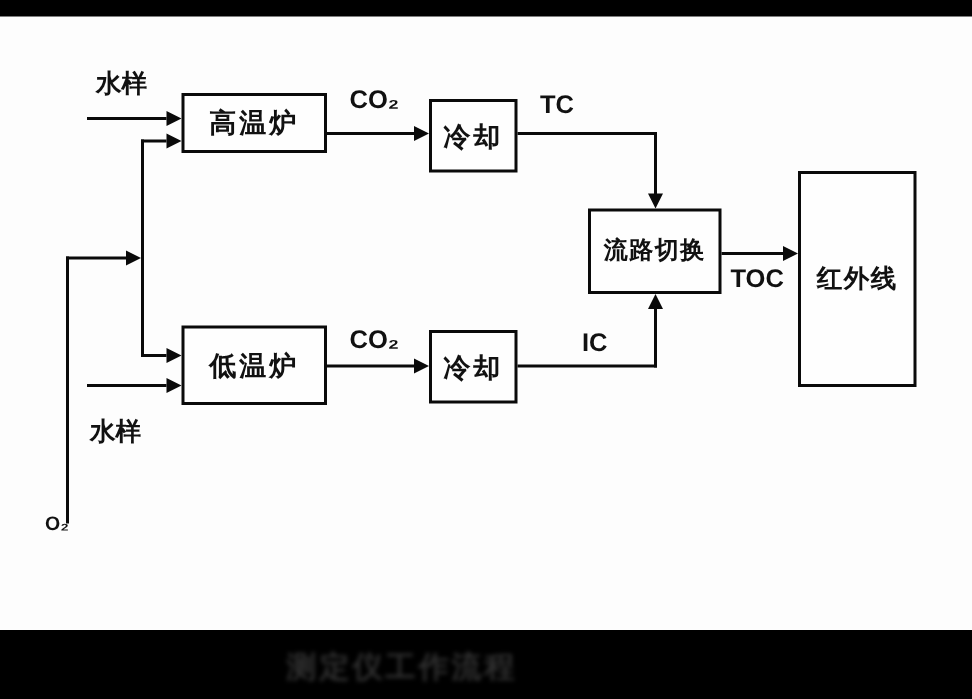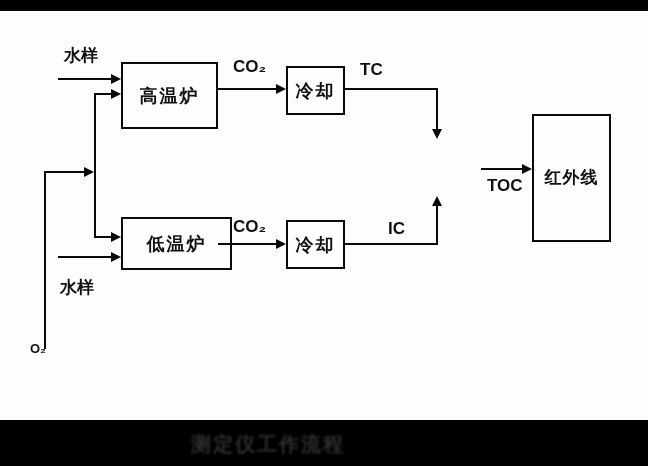--- a/index.html
+++ b/index.html
@@ -65,26 +65,26 @@
     border-left: 5px solid transparent;
     border-right: 5px solid transparent;
     border-top: 10px solid #0a0a0a;
   }
   .arrow-up {
     border-left: 5px solid transparent;
     border-right: 5px solid transparent;
     border-bottom: 10px solid #0a0a0a;
   }
   
-  .furnace-high { left: 121px; top: 62px;  width: 97px; height: 67px; }
+  .furnace-high { left: 121px; top: 62px;  width: 97px; height: 40px; }
   .cooler-top   { left: 286px; top: 66px;  width: 59px; height: 49px; }
-  .furnace-low  { left: 121px; top: 217px; width: 111px; height: 53px; }
+  .furnace-low  { left: 121px; top: 217px; width: 97px; height: 53px; }
   .cooler-bot   { left: 286px; top: 220px; width: 59px; height: 49px; }
   .flow-switch  { left: 392px; top: 139px; width: 89px; height: 57px; font-size: 16px; letter-spacing: 1px; }
-  .analyzer     { left: 532px; top: 114px; width: 79px; height: 128px; font-size: 17px; line-height: 1.55; letter-spacing: 1px; }
+  .analyzer     { left: 532px; top: 114px; width: 79px; height: 144px; font-size: 17px; line-height: 1.55; letter-spacing: 1px; }
 </style>
 </head>
 <body>
 
 <div class="screen">
 
   <div class="bar top"></div>
   <div class="bar bottom"></div>
   <div class="caption">测定仪工作流程</div>
 
@@ -92,20 +92,23 @@
     <span>高温炉</span>
   </div>
   <div class="box cooler-top">
     <span>冷却</span>
   </div>
   <div class="box furnace-low">
     <span>低温炉</span>
   </div>
   <div class="box cooler-bot">
     <span>冷却</span>
+  </div>
+  <div class="box flow-switch">
+    <span>流路切换</span>
   </div>
   <div class="box analyzer">
     <span>红外线</span>
   </div>
 
   <div class="lbl" style="left:64px; top:44px;">水样</div>
   <div class="lbl" style="left:60px; top:276px;">水样</div>
   <div class="lbl" style="left:233px; top:57px;">CO₂</div>
   <div class="lbl" style="left:233px; top:217px;">CO₂</div>
   <div class="lbl" style="left:360px; top:60px;">TC</div>

